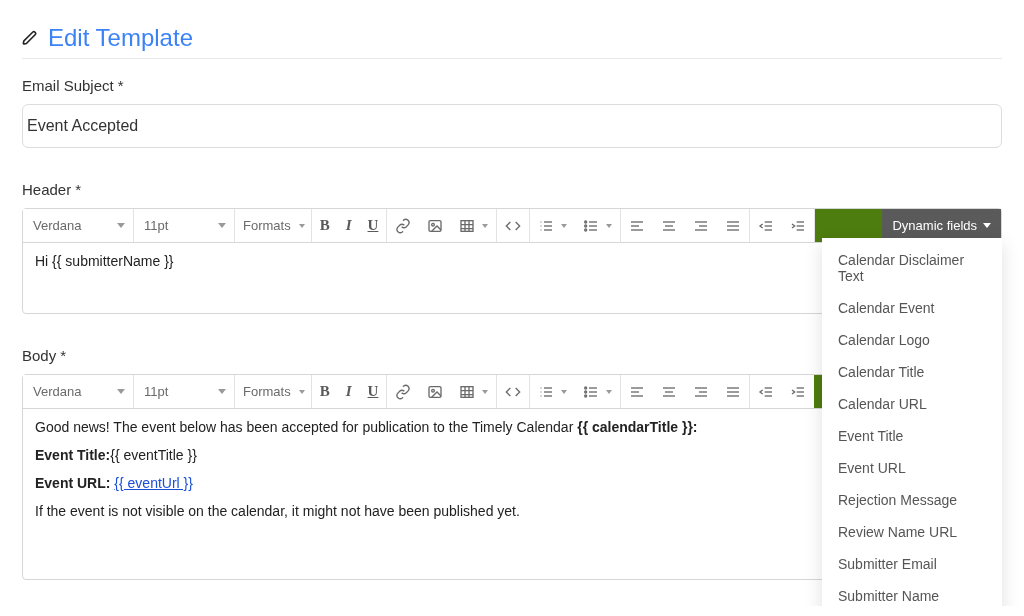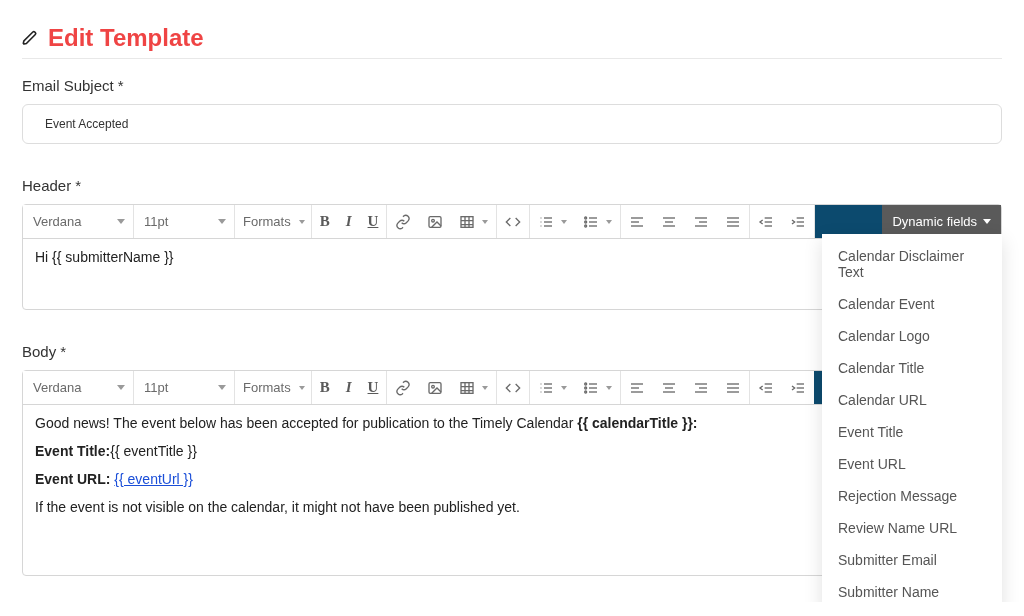--- a/index.html
+++ b/index.html
@@ -5,58 +5,58 @@
   * { box-sizing: border-box; }
   body {
     margin: 0;
     padding: 18px 22px;
     font-family: -apple-system, BlinkMacSystemFont, "Segoe UI", Arial, sans-serif;
     background: #fff;
     color: #333;
   }
   .page-title {
     font-size: 24px;
-    font-weight: 700;
-    color: #ef4444;
+    font-weight: 400;
+    color: #3b82f6;
     display: flex;
     align-items: center;
     gap: 10px;
     margin: 6px 0 6px 0;
   }
   .divider { border-bottom: 1px solid #e8e8e8; margin: 6px 0 18px 0; }
 
   .field-label {
     font-size: 15px;
     color: #333;
     margin: 0 0 10px 0;
     font-weight: 400;
   }
   .textbox {
     width: 100%;
     border: 1px solid #ddd;
     border-radius: 6px;
-    padding: 12px 22px;
-    font-size: 12px;
+    padding: 12px 4px;
+    font-size: 16px;
     color: #333;
     outline: none;
   }
   .editor-block { margin-bottom: 33px; }
 
   .editor {
     border: 1px solid #d6d6d6;
     border-radius: 4px;
     background: #fff;
     position: relative;
   }
   .toolbar {
     display: flex;
     flex-wrap: nowrap;
     align-items: stretch;
     border-bottom: 1px solid #d6d6d6;
-    background: #0c4a6e;
+    background: #4d7c0f;
     height: 34px;
     overflow: visible;
     white-space: nowrap;
   }
   .tgroup {
     display: flex;
     align-items: stretch;
     border-right: 1px solid #e3e3e3;
   }
   .tbtn {

